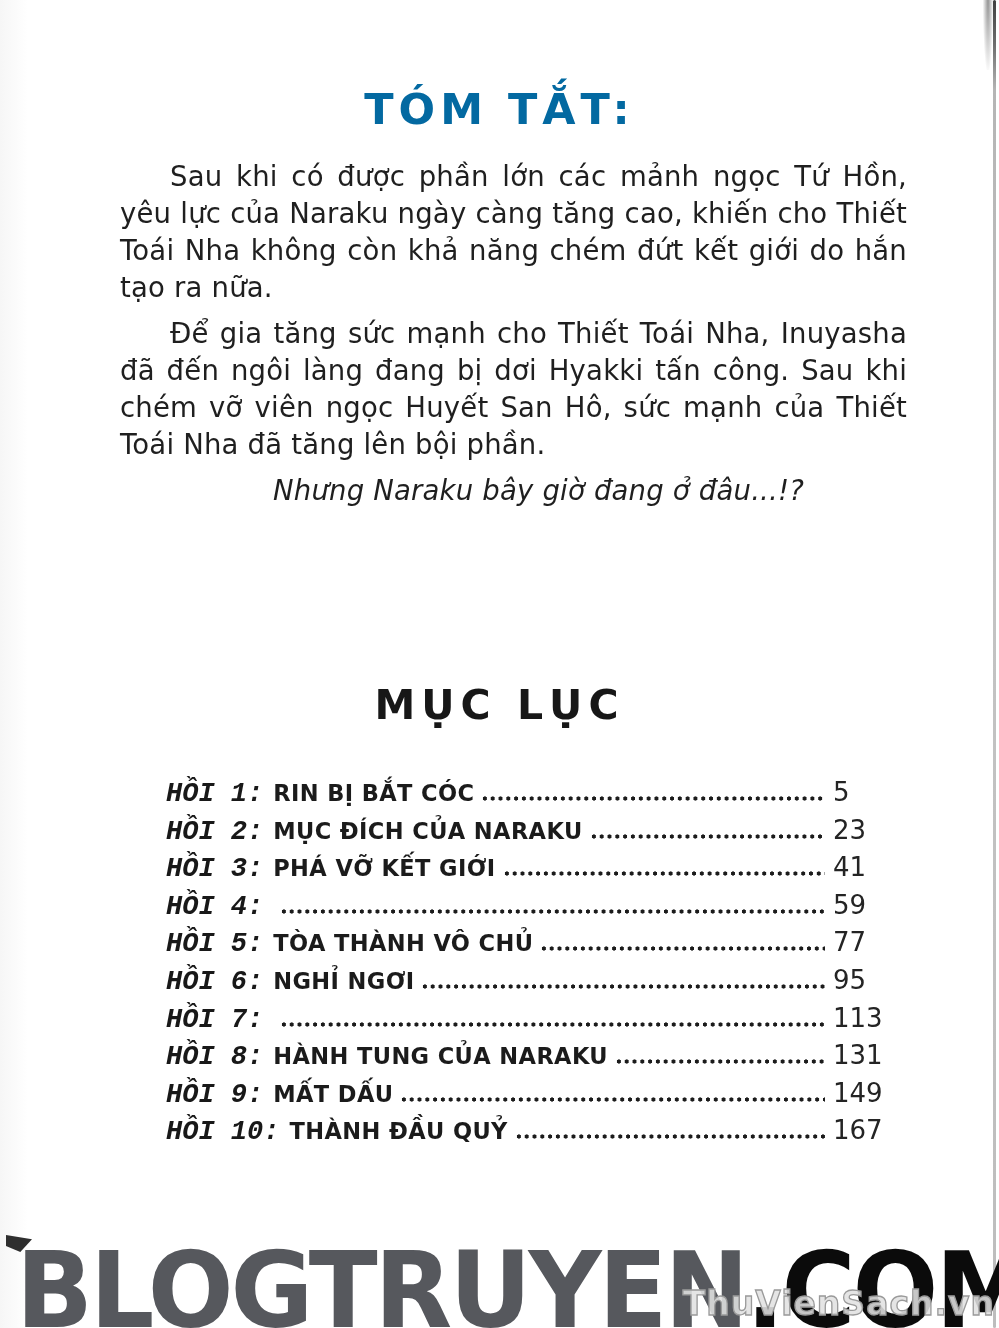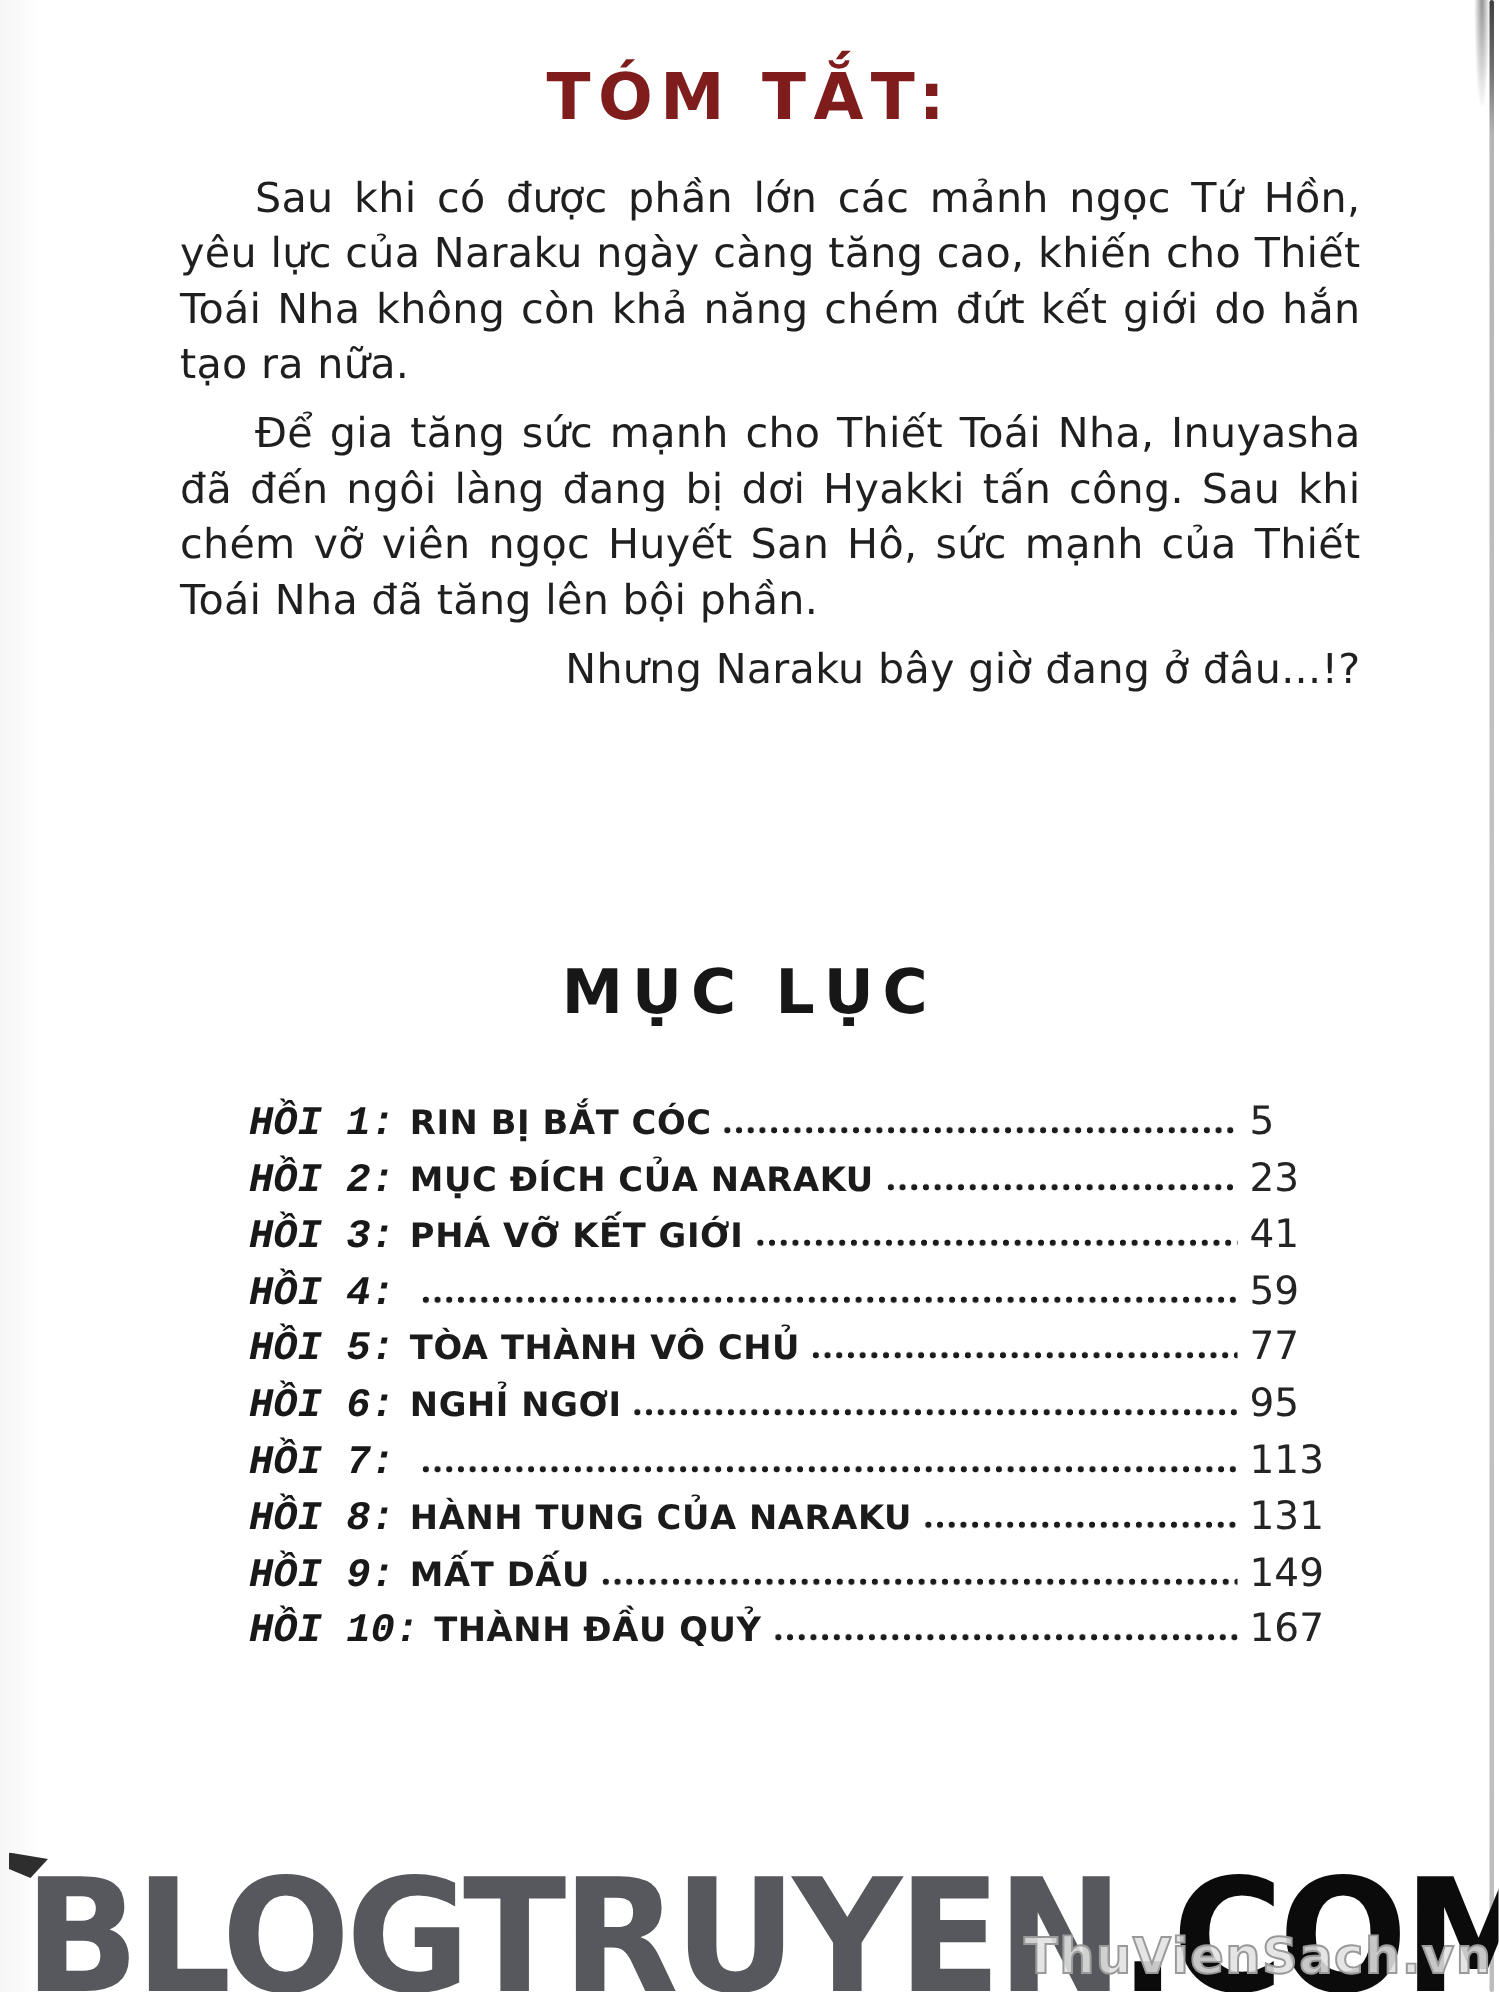--- a/index.html
+++ b/index.html
@@ -24,39 +24,39 @@
   .edge-smudge {
     position: absolute;
     top: 0; right: 6px;
     width: 10px; height: 70px;
     background: radial-gradient(ellipse at 50% 0%, rgba(60,60,60,0.55), rgba(60,60,60,0) 75%);
   }
 
   
   .summary-title {
     margin: 0;
-    padding-top: 40px;
+    padding-top: 84px;
     text-align: center;
     font-size: 43px;
     font-weight: 700;
     letter-spacing: 5px;
-    color: #7f1d1d;
+    color: #0369a1;
   }
   .summary {
     margin: 24px 92px 0 120px;
     font-size: 27.5px;
     line-height: 37px;
   }
   .summary .para {
     margin: 0 0 9px 0;
     text-indent: 50px;
     text-align: justify;
     letter-spacing: 0.2px;
   }
-  .summary .para.short { text-align: right; }
+  .summary .para.short { text-align: center; font-style: italic; }
 
   
   .toc-title {
     margin: 172px 0 0 0;
     text-align: center;
     font-size: 41px;
     font-weight: 700;
     letter-spacing: 6px;
     color: #171717;
   }

